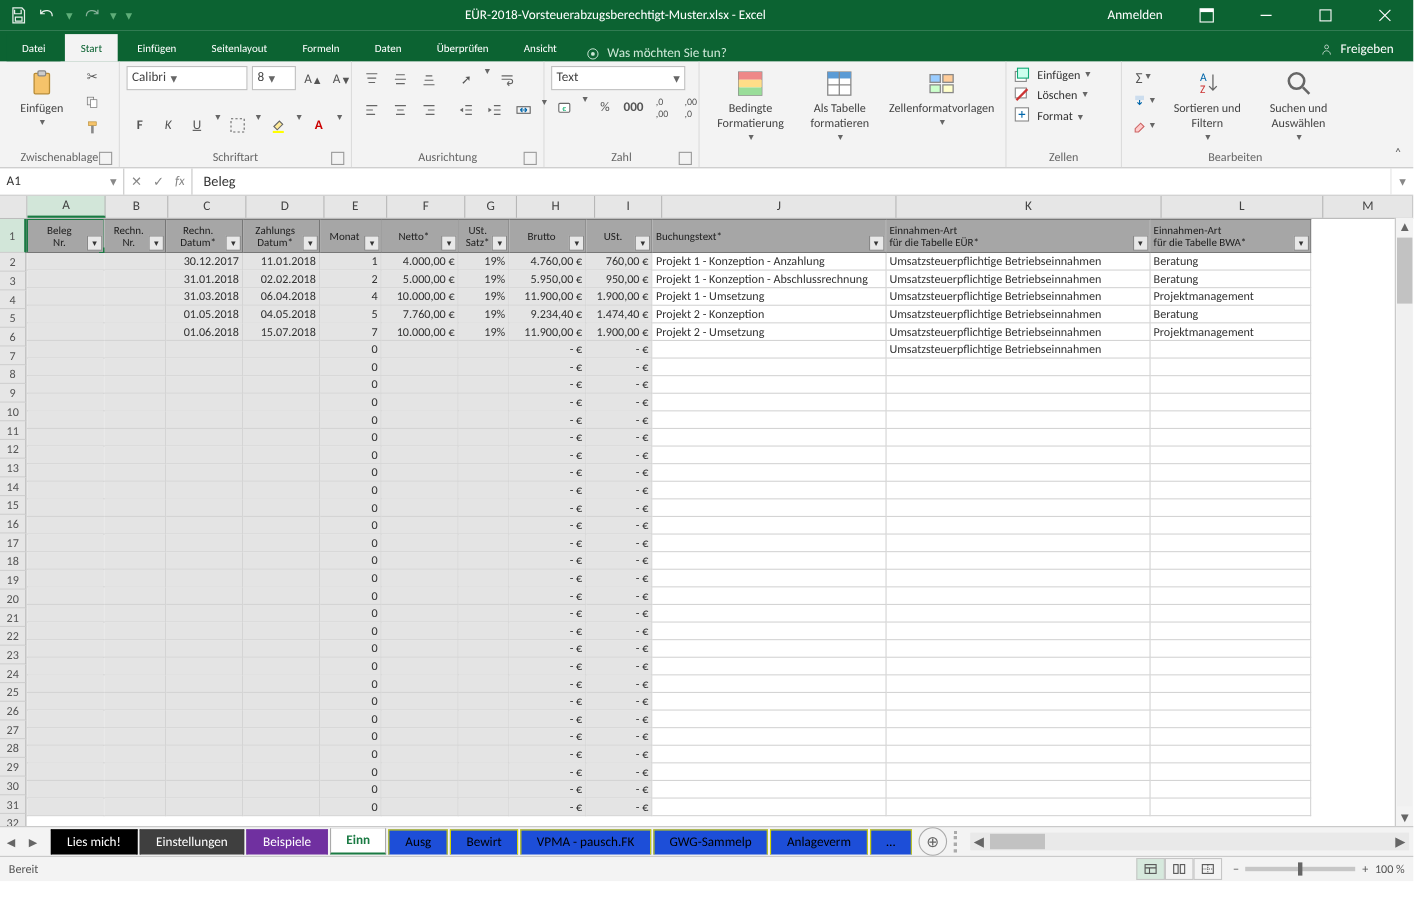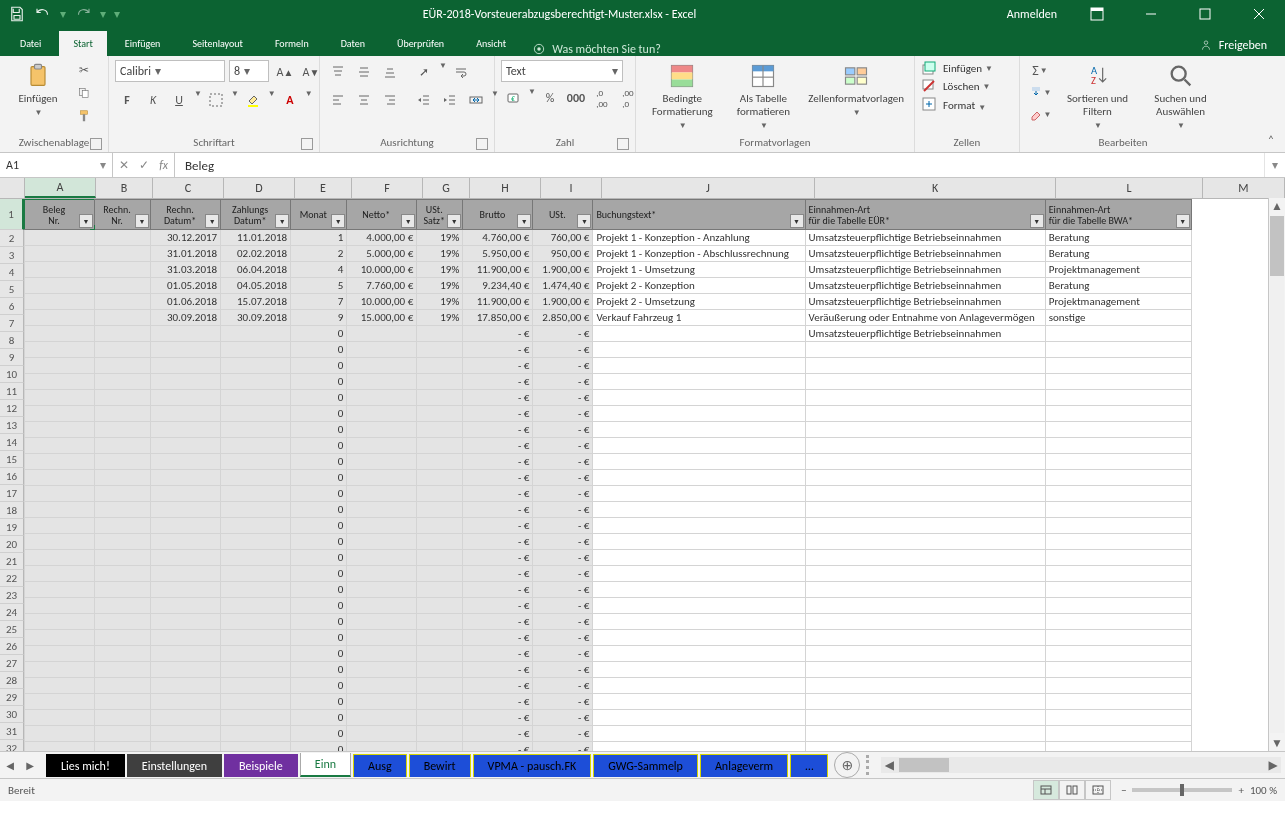--- a/index.html
+++ b/index.html
@@ -68,21 +68,21 @@
 .hscroll-area .scrollbar{flex:1;height:16px;position:relative;background:#f0f0f0;margin-left:4px;margin-right:4px}
 .hscroll-area .thumb{position:absolute;top:1px;left:0;height:14px;width:80px;background:#c2c2c2}
 .hscroll-area .arrow{width:16px;height:16px;display:flex;align-items:center;justify-content:center;color:#666}
 .sheet-tabs{height:26px;display:flex;align-items:center;border-top:1px solid #c6c6c6;background:#f3f3f3}
 .sheet-tabs .nav{width:20px;height:24px;display:flex;align-items:center;justify-content:center;color:#666;font-size:10px}
 .sheet-tabs .tabs{display:flex;height:24px;align-items:flex-end;margin-left:6px;gap:2px;overflow:hidden}
 .sheet-tabs .stab{padding:4px 14px;font-size:12px;background:#fff;border:1px solid #aaa;border-bottom:none;white-space:nowrap}
 .sheet-tabs .stab.black{background:#000;color:#fff;border-color:#000}
 .sheet-tabs .stab.darkgray{background:#3f3f3f;color:#fff;border-color:#3f3f3f}
 .sheet-tabs .stab.purple{background:#7030a0;color:#fff;border-color:#7030a0}
-.sheet-tabs .stab.green{background:#fff;color:#1a7a43;border-bottom:2px solid #1a7a43;font-weight:normal}
+.sheet-tabs .stab.green{background:#fff;color:#1a7a43;border-bottom:2px solid #1a7a43;font-weight:bold}
 .sheet-tabs .stab.yellow{background:#1d4ed8;color:#000;border-color:#d5d500}
 .sheet-tabs .add{width:24px;height:24px;display:flex;align-items:center;justify-content:center;border:1px solid #aaa;border-radius:50%;margin-left:6px;font-size:14px;color:#666}
 .sheet-tabs .resize{width:6px;height:20px;margin:0 6px;border-left:3px dotted #aaa}
 .sheet-tabs .hscroll{flex:1;height:16px;background:#e9e9e9;position:relative;margin-right:4px}
 .sheet-tabs .hscroll .ar{position:absolute;top:0;width:16px;height:16px;display:flex;align-items:center;justify-content:center;color:#666}
 .sheet-tabs .hscroll .ar.l{left:0}
 .sheet-tabs .hscroll .ar.r{right:0}
 .sheet-tabs .hscroll .th{position:absolute;top:1px;left:18px;height:14px;width:50px;background:#c2c2c2}
 .statusbar{height:22px;background:#f3f3f3;border-top:1px solid #c6c6c6;display:flex;align-items:center;font-size:11px;color:#555;padding:0 8px}
 .statusbar .spacer{flex:1}
@@ -197,21 +197,21 @@
               <rect x="6" y="3" width="12" height="6" fill="#f5c36a" stroke="#b78b34"></rect>
               <rect x="10" y="9" width="4" height="12" fill="#888"></rect>
             </svg>
           </div>
       </div>
     </div>
     <div class="label"><span>Zwischenablage</span><span class="launcher"></span></div>
   </div>
 
   <div class="group" style="width:198px">
-    <div class="body" style="flex-direction:column;gap:4px;width:100%">
+    <div class="body" style="flex-direction:column;gap:18px;width:100%">
       <div class="fontrow">
         <div class="combo" style="width:100px">
             <span>Calibri</span>
             <span class="dd">▾</span>
           </div>
         <div class="combo" style="width:30px">
             <span>8</span>
             <span class="dd">▾</span>
           </div>
         <div class="btnrow">
@@ -383,21 +383,20 @@
           <svg viewBox="0 0 24 24">
             <rect x="3" y="5" width="8" height="6" fill="#9cf" stroke="#888"></rect>
             <rect x="13" y="5" width="8" height="6" fill="#fc9" stroke="#888"></rect>
             <rect x="3" y="13" width="8" height="6" fill="#cfc" stroke="#888"></rect>
             <rect x="13" y="13" width="8" height="6" fill="#ffc" stroke="#888"></rect>
           </svg>
           <span>Zellenformatvorlagen</span>
           <span class="dropdown-arrow">▼</span>
         </div>
     </div>
-    <div class="label"><span>Formatvorlagen</span></div>
   </div>
 
   <div class="group" style="width:92px">
     <div class="body" style="flex-direction:column;gap:2px">
       <div class="btnrow" style="align-items:center">
           <svg width="16" height="16" viewBox="0 0 16 16">
             <rect x="2" y="5" width="10" height="9" fill="#fff" stroke="#888"></rect>
             <rect x="4" y="2" width="10" height="9" fill="#cfe" stroke="#1a7"></rect>
           </svg>
           <span style="font-size:11px;margin-left:4px">Einfügen</span>
@@ -700,34 +699,20 @@
               <td class="num">19%</td>
               <td class="num">11.900,00 €</td>
               <td class="num">1.900,00 €</td>
               <td class="white">Projekt 2 - Umsetzung</td>
               <td class="white">Umsatzsteuerpflichtige Betriebseinnahmen</td>
               <td class="white">Projektmanagement</td>
             </tr>
             <tr class="data">
               <td></td>
               <td></td>
-              <td class="num">30.09.2018</td>
-              <td class="num">30.09.2018</td>
-              <td class="num">9</td>
-              <td class="num">15.000,00 €</td>
-              <td class="num">19%</td>
-              <td class="num">17.850,00 €</td>
-              <td class="num">2.850,00 €</td>
-              <td class="white">Verkauf Fahrzeug 1</td>
-              <td class="white">Veräußerung oder Entnahme von Anlagevermögen</td>
-              <td class="white">sonstige</td>
-            </tr>
-            <tr class="data">
-              <td></td>
-              <td></td>
               <td class="num"></td>
               <td class="num"></td>
               <td class="num">0</td>
               <td class="num"></td>
               <td class="num"></td>
               <td class="num">-     €</td>
               <td class="num">-     €</td>
               <td class="white"></td>
               <td class="white">Umsatzsteuerpflichtige Betriebseinnahmen</td>
               <td class="white"></td>

